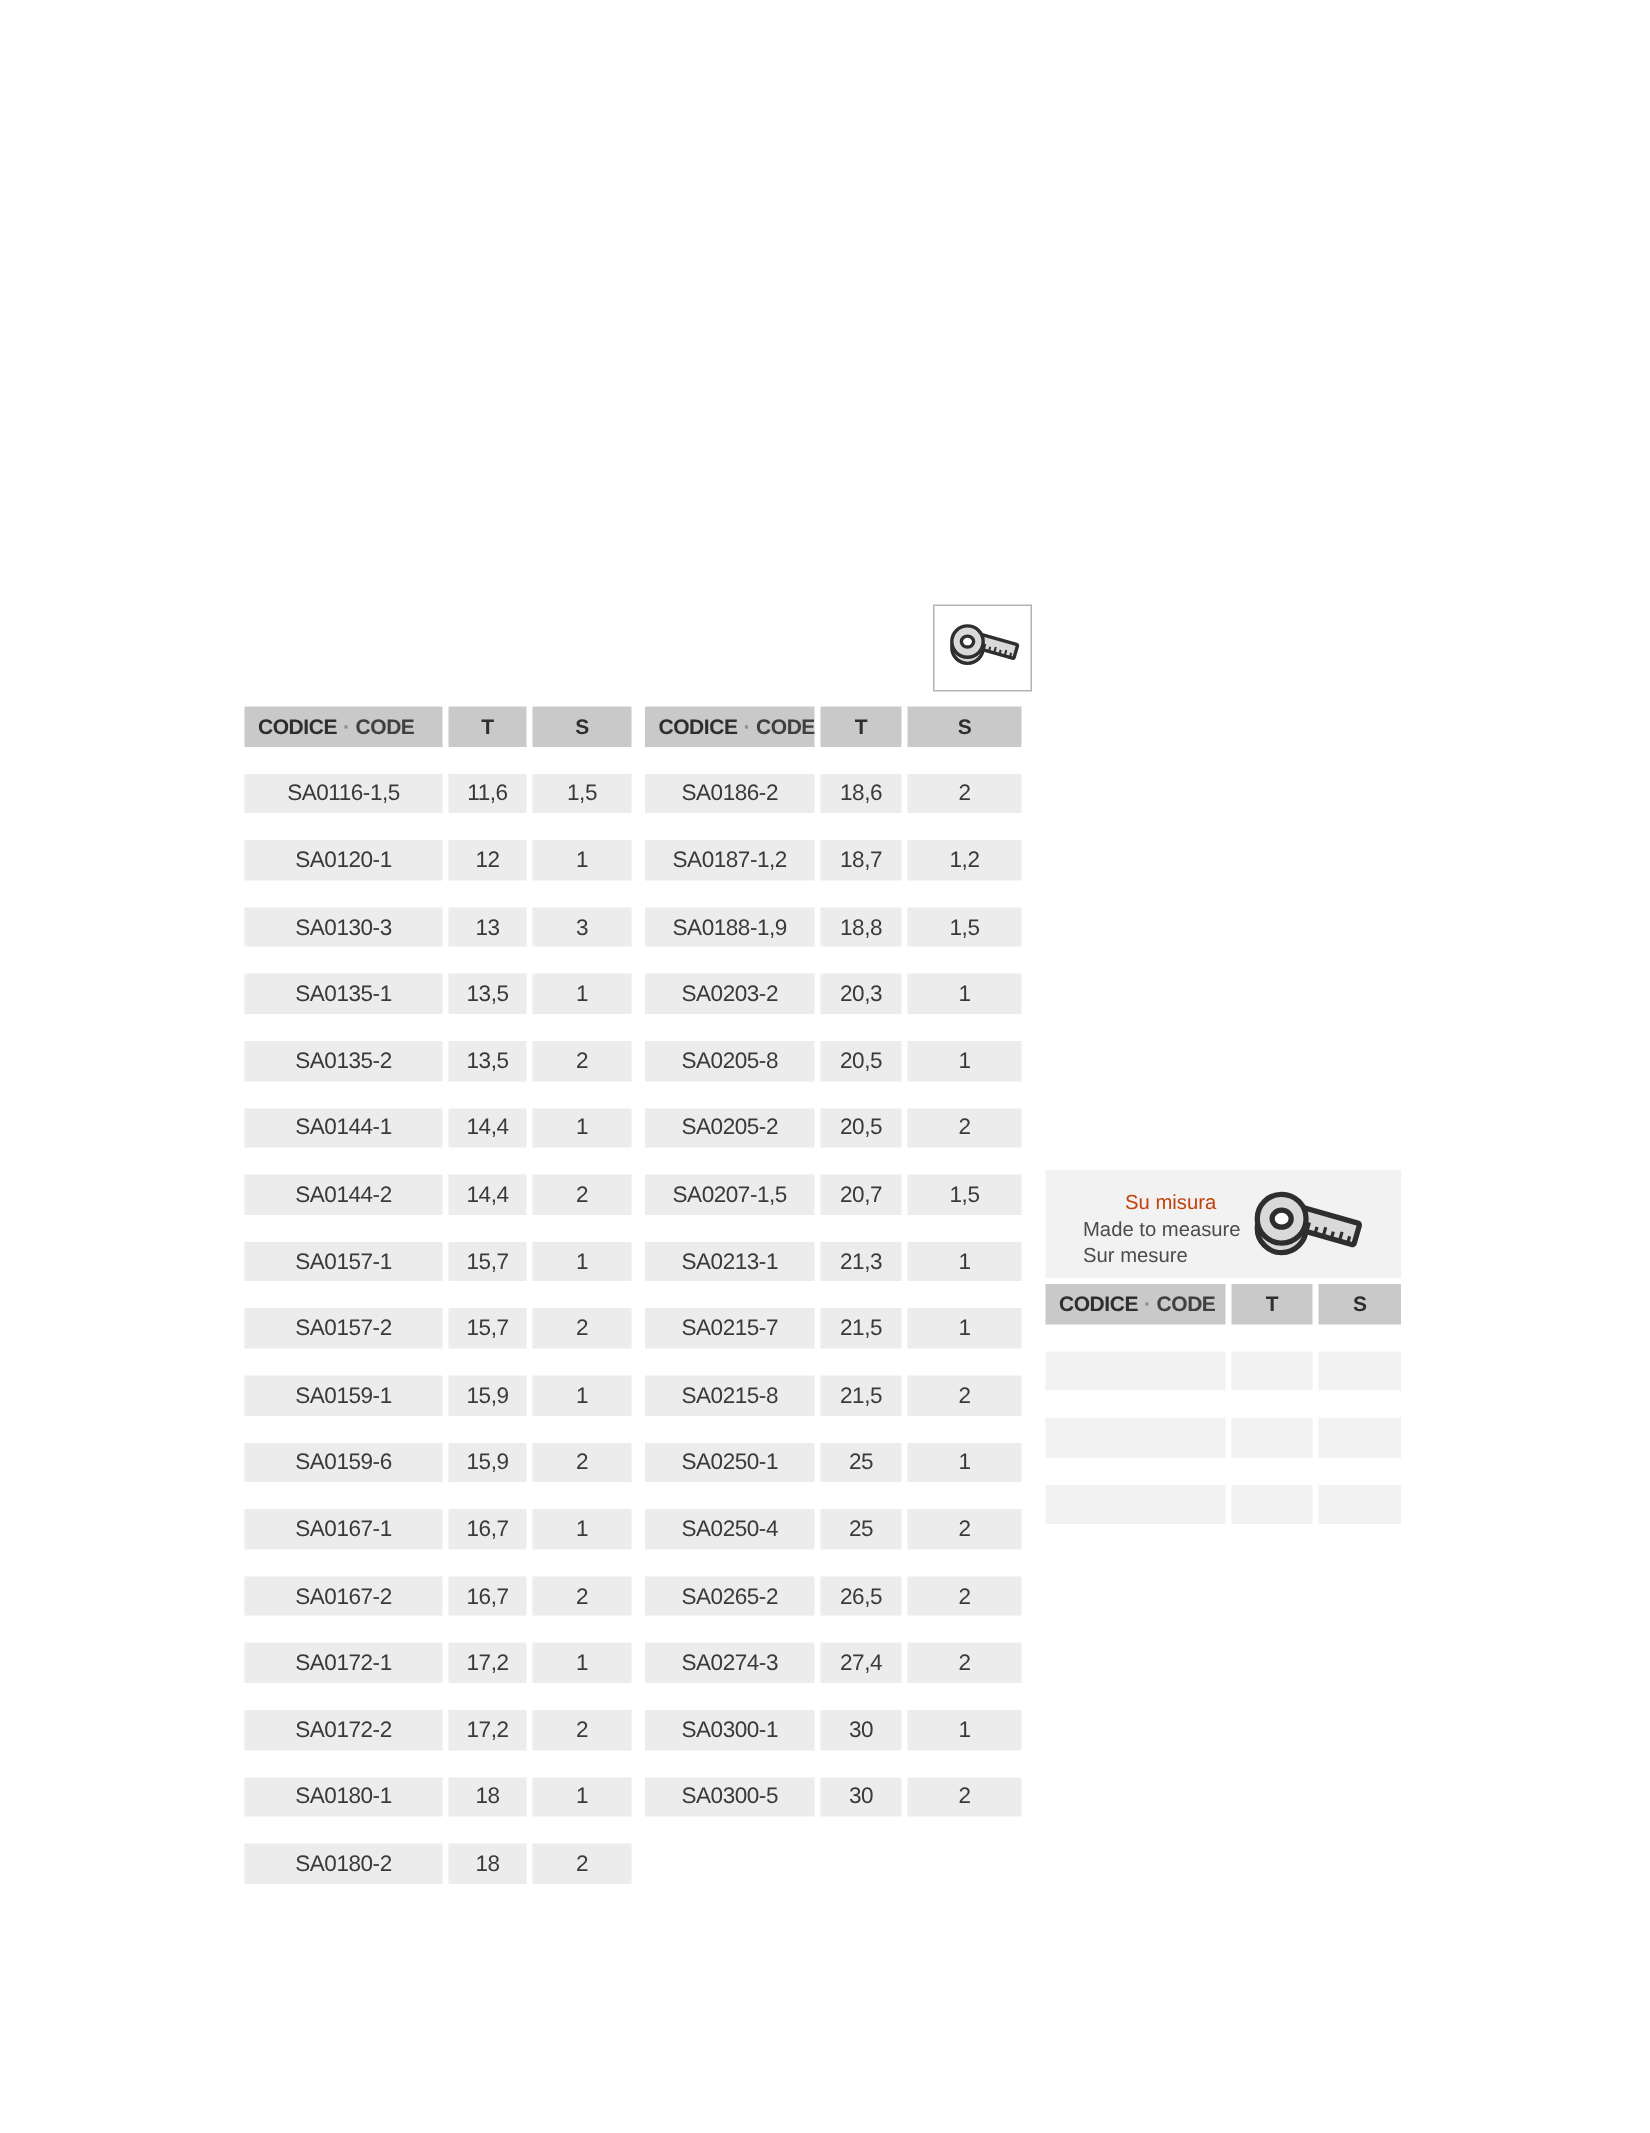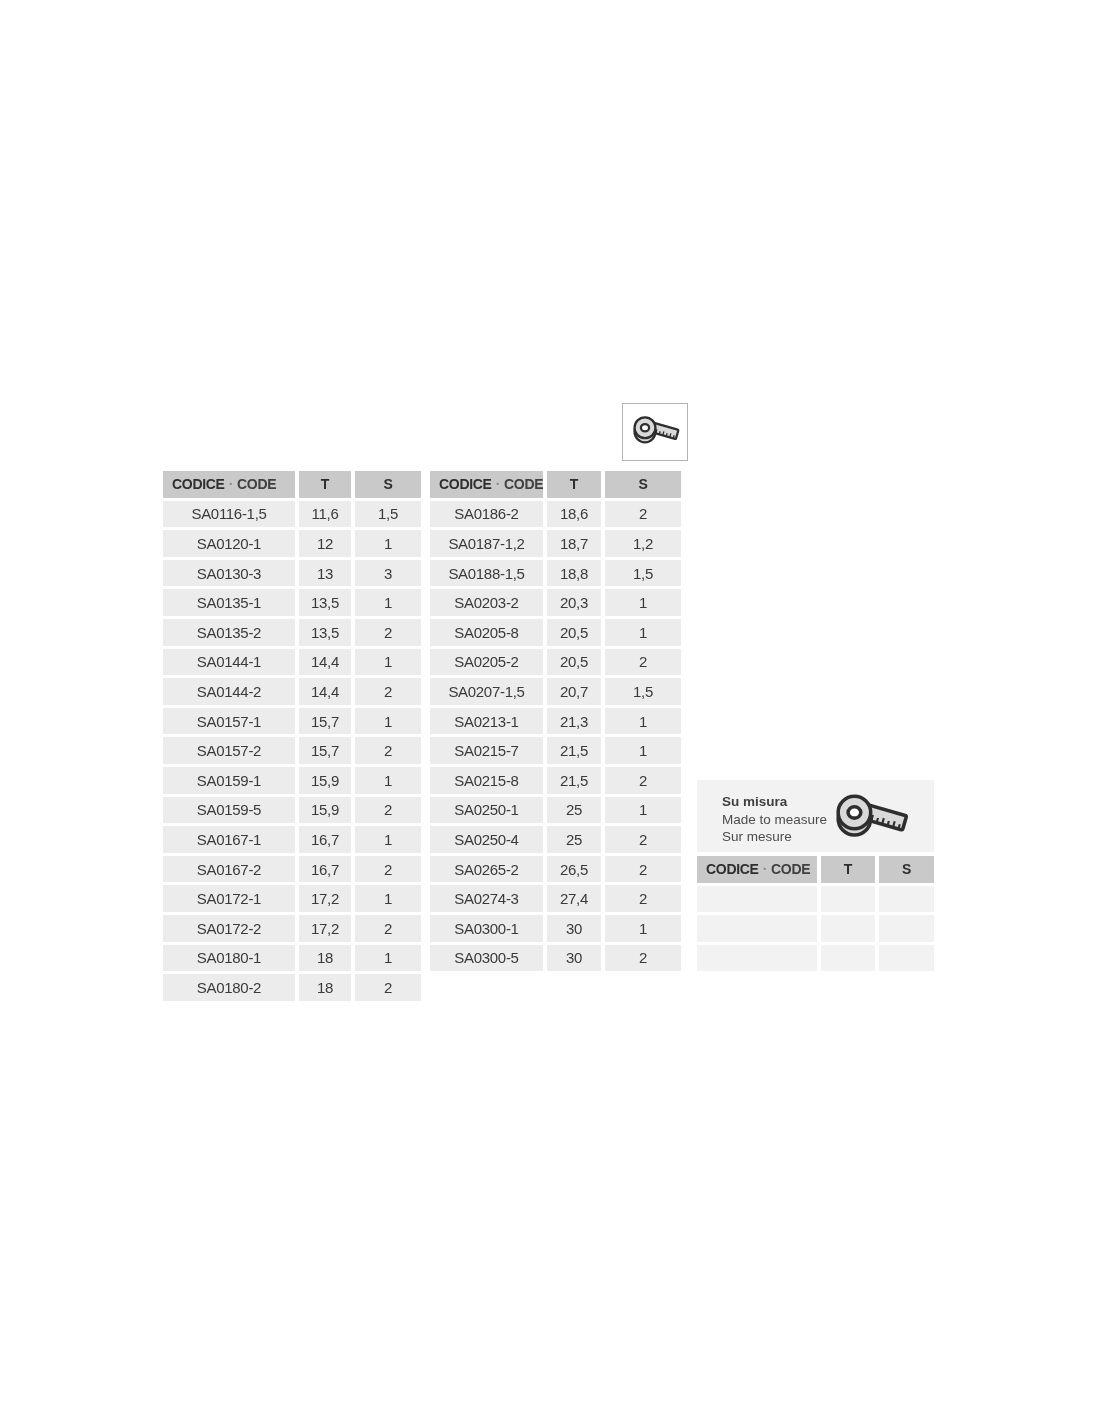--- a/index.html
+++ b/index.html
@@ -26,21 +26,21 @@
     border: 1px solid #b3b3b3;
     display: flex;
     align-items: center;
     justify-content: center;
   }
 
   
   .size-table {
     position: absolute;
     display: grid;
-    gap: 3px 4px;
+    gap: 18px 4px;
   }
   .t-left  { left: 163px; top: 471px; grid-template-columns: 132px 52px 66px; }
   .t-mid   { left: 430px; top: 471px; grid-template-columns: 113px 54px 76px; }
   .t-right { left: 697px; top: 856px; grid-template-columns: 120px 54px 55px; }
 
   .hcell {
     background: #c9c9c9;
     height: 26.6px;
     display: flex;
     align-items: center;
@@ -82,22 +82,23 @@
   }
   .mtm-text {
     position: absolute;
     left: 25px;
     top: 13px;
     font-size: 13.5px;
     line-height: 17.5px;
     color: #4c4c4c;
   }
   .mtm-text .bold-line {
-    font-weight: bold;
-    color: #404040;
+    font-weight: normal;
+    color: #c2410c;
+    margin-left: 28px;
   }
   .mtm-icon {
     position: absolute;
     right: 20px;
     top: 7px;
   }
 </style>
 </head>
 <body>
 
@@ -146,21 +147,21 @@
     <div class="cell">2</div>
     <div class="cell">SA0157-1</div>
     <div class="cell">15,7</div>
     <div class="cell">1</div>
     <div class="cell">SA0157-2</div>
     <div class="cell">15,7</div>
     <div class="cell">2</div>
     <div class="cell">SA0159-1</div>
     <div class="cell">15,9</div>
     <div class="cell">1</div>
-    <div class="cell">SA0159-5</div>
+    <div class="cell">SA0159-6</div>
     <div class="cell">15,9</div>
     <div class="cell">2</div>
     <div class="cell">SA0167-1</div>
     <div class="cell">16,7</div>
     <div class="cell">1</div>
     <div class="cell">SA0167-2</div>
     <div class="cell">16,7</div>
     <div class="cell">2</div>
     <div class="cell">SA0172-1</div>
     <div class="cell">17,2</div>
@@ -183,21 +184,21 @@
       <span class="hgray">CODE</span>
     </div>
   <div class="hcell">T</div>
   <div class="hcell">S</div>
 <div class="cell">SA0186-2</div>
     <div class="cell">18,6</div>
     <div class="cell">2</div>
     <div class="cell">SA0187-1,2</div>
     <div class="cell">18,7</div>
     <div class="cell">1,2</div>
-    <div class="cell">SA0188-1,5</div>
+    <div class="cell">SA0188-1,9</div>
     <div class="cell">18,8</div>
     <div class="cell">1,5</div>
     <div class="cell">SA0203-2</div>
     <div class="cell">20,3</div>
     <div class="cell">1</div>
     <div class="cell">SA0205-8</div>
     <div class="cell">20,5</div>
     <div class="cell">1</div>
     <div class="cell">SA0205-2</div>
     <div class="cell">20,5</div>

